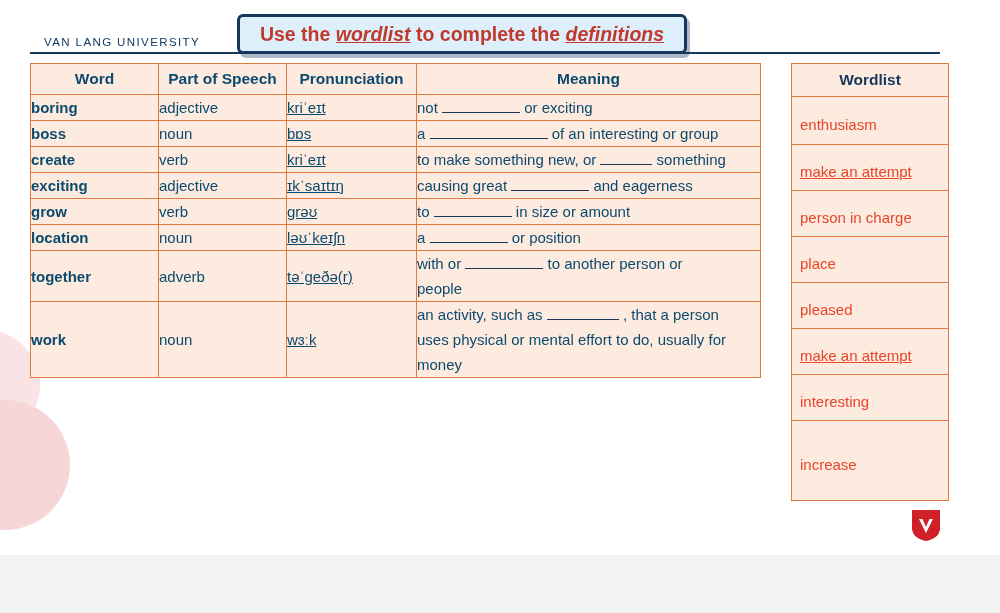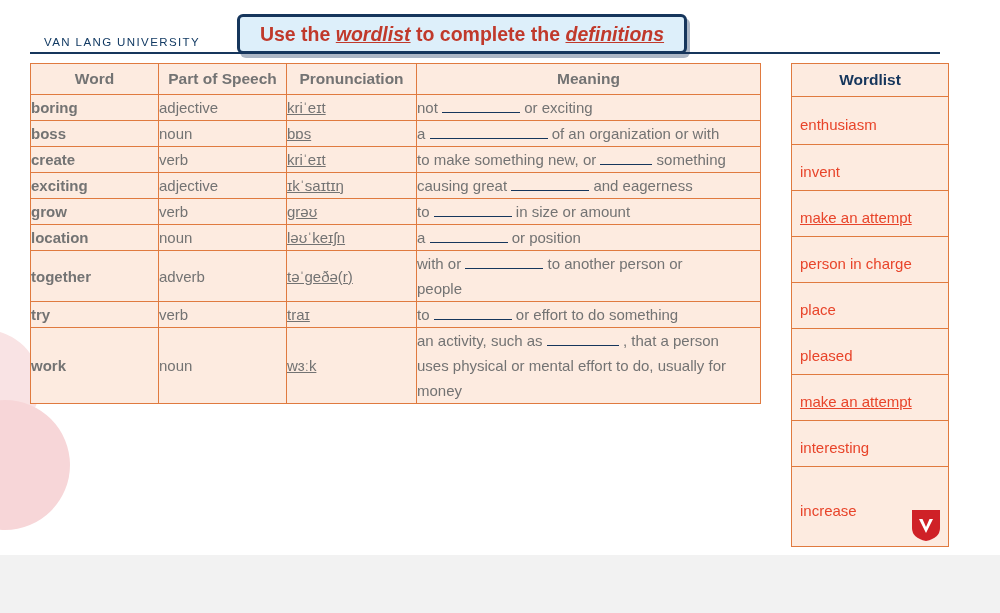--- a/index.html
+++ b/index.html
@@ -99,21 +99,21 @@
     border-collapse: collapse;
     z-index: 3;
     background: #fdebe0;
     table-layout: fixed;
   }
   .main-table th, .main-table td {
     border: 1px solid #e07a3f;
     padding: 0;
     vertical-align: middle;
     font-size: 15px;
-    color: #737373;
+    color: #0c4a6e;
   }
   .main-table th {
     background: #fdebe0;
     text-align: center;
     font-weight: bold;
     font-size: 15.5px;
     height: 30px;
   }
   .col-word { width: 128px; }
   .col-pos { width: 128px; }
@@ -228,21 +228,21 @@
       <tr>
         <td class="cell word-cell">boring</td>
         <td class="cell">adjective</td>
         <td class="cell pron-cell">kriˈeɪt</td>
         <td class="cell"><span>not </span><span class="blank" style="width:78px"></span><span> or exciting</span></td>
       </tr>
       <tr>
         <td class="cell word-cell">boss</td>
         <td class="cell">noun</td>
         <td class="cell pron-cell">bɒs</td>
-        <td class="cell"><span>a </span><span class="blank" style="width:118px"></span><span> of an organization or with</span></td>
+        <td class="cell"><span>a </span><span class="blank" style="width:118px"></span><span> of an interesting or group</span></td>
       </tr>
       <tr>
         <td class="cell word-cell">create</td>
         <td class="cell">verb</td>
         <td class="cell pron-cell">kriˈeɪt</td>
         <td class="cell"><span>to make something new, or </span><span class="blank" style="width:52px"></span><span> something</span></td>
       </tr>
       <tr>
         <td class="cell word-cell">exciting</td>
         <td class="cell">adjective</td>
@@ -261,46 +261,37 @@
         <td class="cell pron-cell">ləʊˈkeɪʃn</td>
         <td class="cell"><span>a </span><span class="blank" style="width:78px"></span><span> or position</span></td>
       </tr>
       <tr>
         <td class="cell word-cell">together</td>
         <td class="cell">adverb</td>
         <td class="cell pron-cell">təˈɡeðə(r)</td>
         <td class="cell"><span>with or </span><span class="blank" style="width:78px"></span><span> to another person or</span><br><span>people</span></td>
       </tr>
       <tr>
-        <td class="cell word-cell">try</td>
-        <td class="cell">verb</td>
-        <td class="cell pron-cell">traɪ</td>
-        <td class="cell"><span>to </span><span class="blank" style="width:78px"></span><span> or effort to do something</span></td>
-      </tr>
-      <tr>
         <td class="cell word-cell">work</td>
         <td class="cell">noun</td>
         <td class="cell pron-cell">wɜːk</td>
         <td class="cell"><span>an activity, such as </span><span class="blank" style="width:72px"></span><span> , that a person</span><br><span>uses physical or mental effort to do, usually for</span><br><span>money</span></td>
       </tr>
     </tbody>
   </table>
 
   <table class="wordlist">
     <thead>
       <tr>
         <th>Wordlist</th>
       </tr>
     </thead>
     <tbody>
       <tr>
           <td style="height:24px">enthusiasm</td>
-        </tr>
-      <tr>
-          <td style="height:19px">invent</td>
         </tr>
       <tr>
           <td class="wl-underline" style="height:19px">make an attempt</td>
         </tr>
       <tr>
           <td style="height:19px">person in charge</td>
         </tr>
       <tr>
           <td style="height:19px">place</td>
         </tr>

